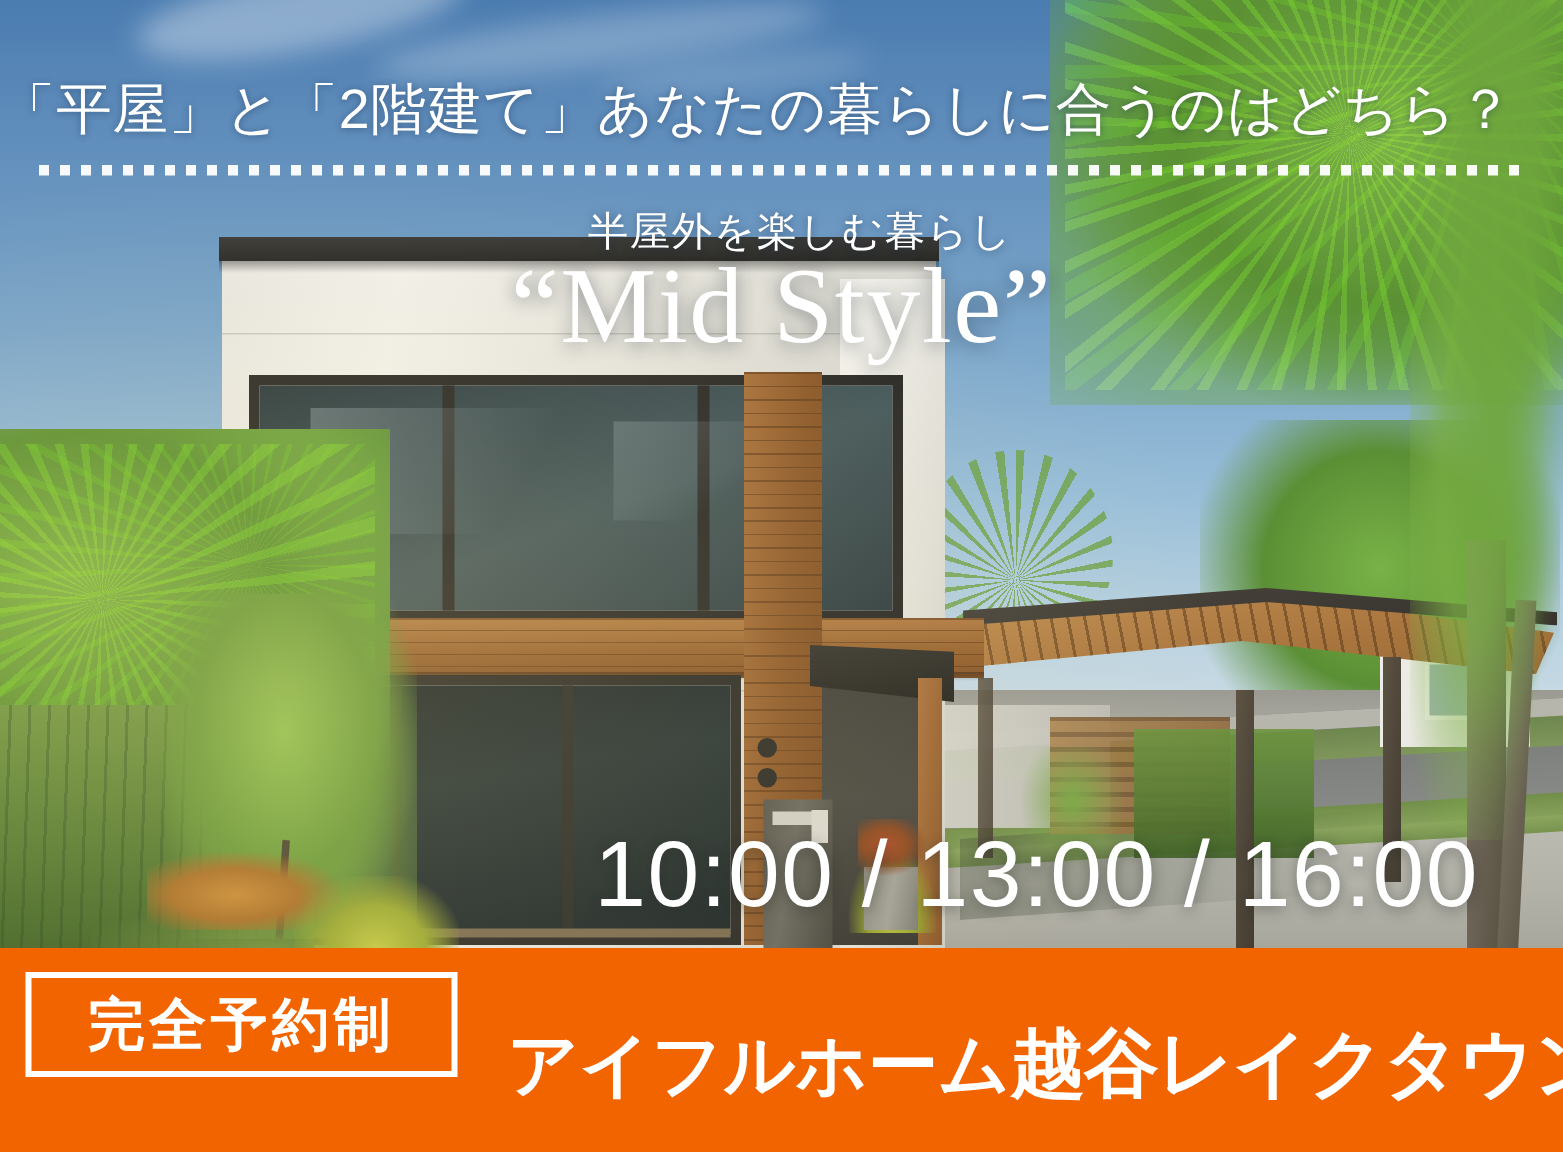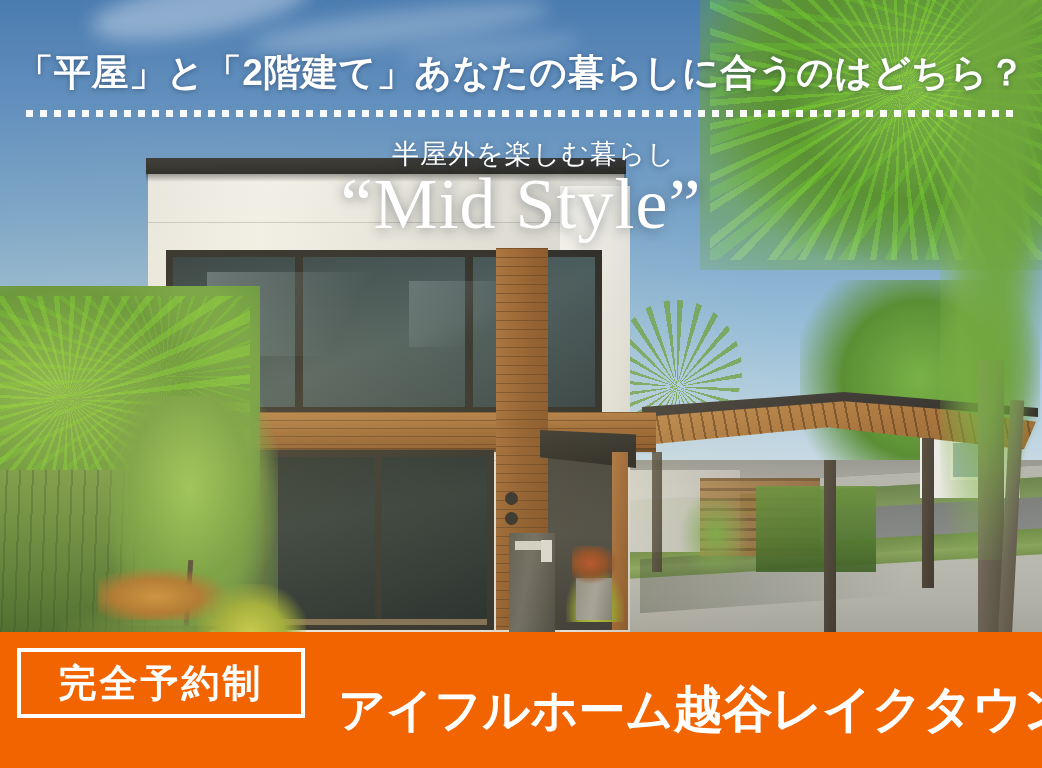--- a/index.html
+++ b/index.html
@@ -307,23 +307,22 @@
   
   .haze{
     position:absolute;left:0;top:0;width:100%;height:100%;
     background:radial-gradient(ellipse at 18% 72%,rgba(255,226,150,.20),rgba(255,226,150,0) 55%);
     pointer-events:none;
   }
 
   
   .headline{
     position:absolute;left:0;top:48px;width:100%;
-    text-align:center;
     font-size:37px;
-    font-weight:700;
+    font-weight:400;
     color:#ffffff;
     letter-spacing:.5px;
     text-shadow:0 1px 5px rgba(20,40,70,.45);
     white-space:nowrap;
   }
   .dotted-rule{
     position:absolute;left:26px;top:110px;width:990px;height:7px;
     background-image:repeating-linear-gradient(90deg,#ffffff 0 7px,rgba(255,255,255,0) 7px 14px);
     opacity:.95;
   }
@@ -489,20 +488,21 @@
   <div class="headline">「平屋」と「2階建て」あなたの暮らしに合うのはどちら？</div>
 
   <div class="dotted-rule"></div>
 
   <div class="sub-catch">半屋外を楽しむ暮らし</div>
 
   <div class="title-row">
     <span class="title-main">“Mid Style”</span>
   </div>
 
+  <div class="times">10:00 / 13:00 / 16:00</div>
 
   <div class="footer">
     <div class="reserve-box">
       <span class="reserve-label">完全予約制</span>
     </div>
   </div>
 
   <div class="shop-name">
     <span>アイフルホーム</span><span class="branch">越谷レイクタウン店</span>
   </div>

